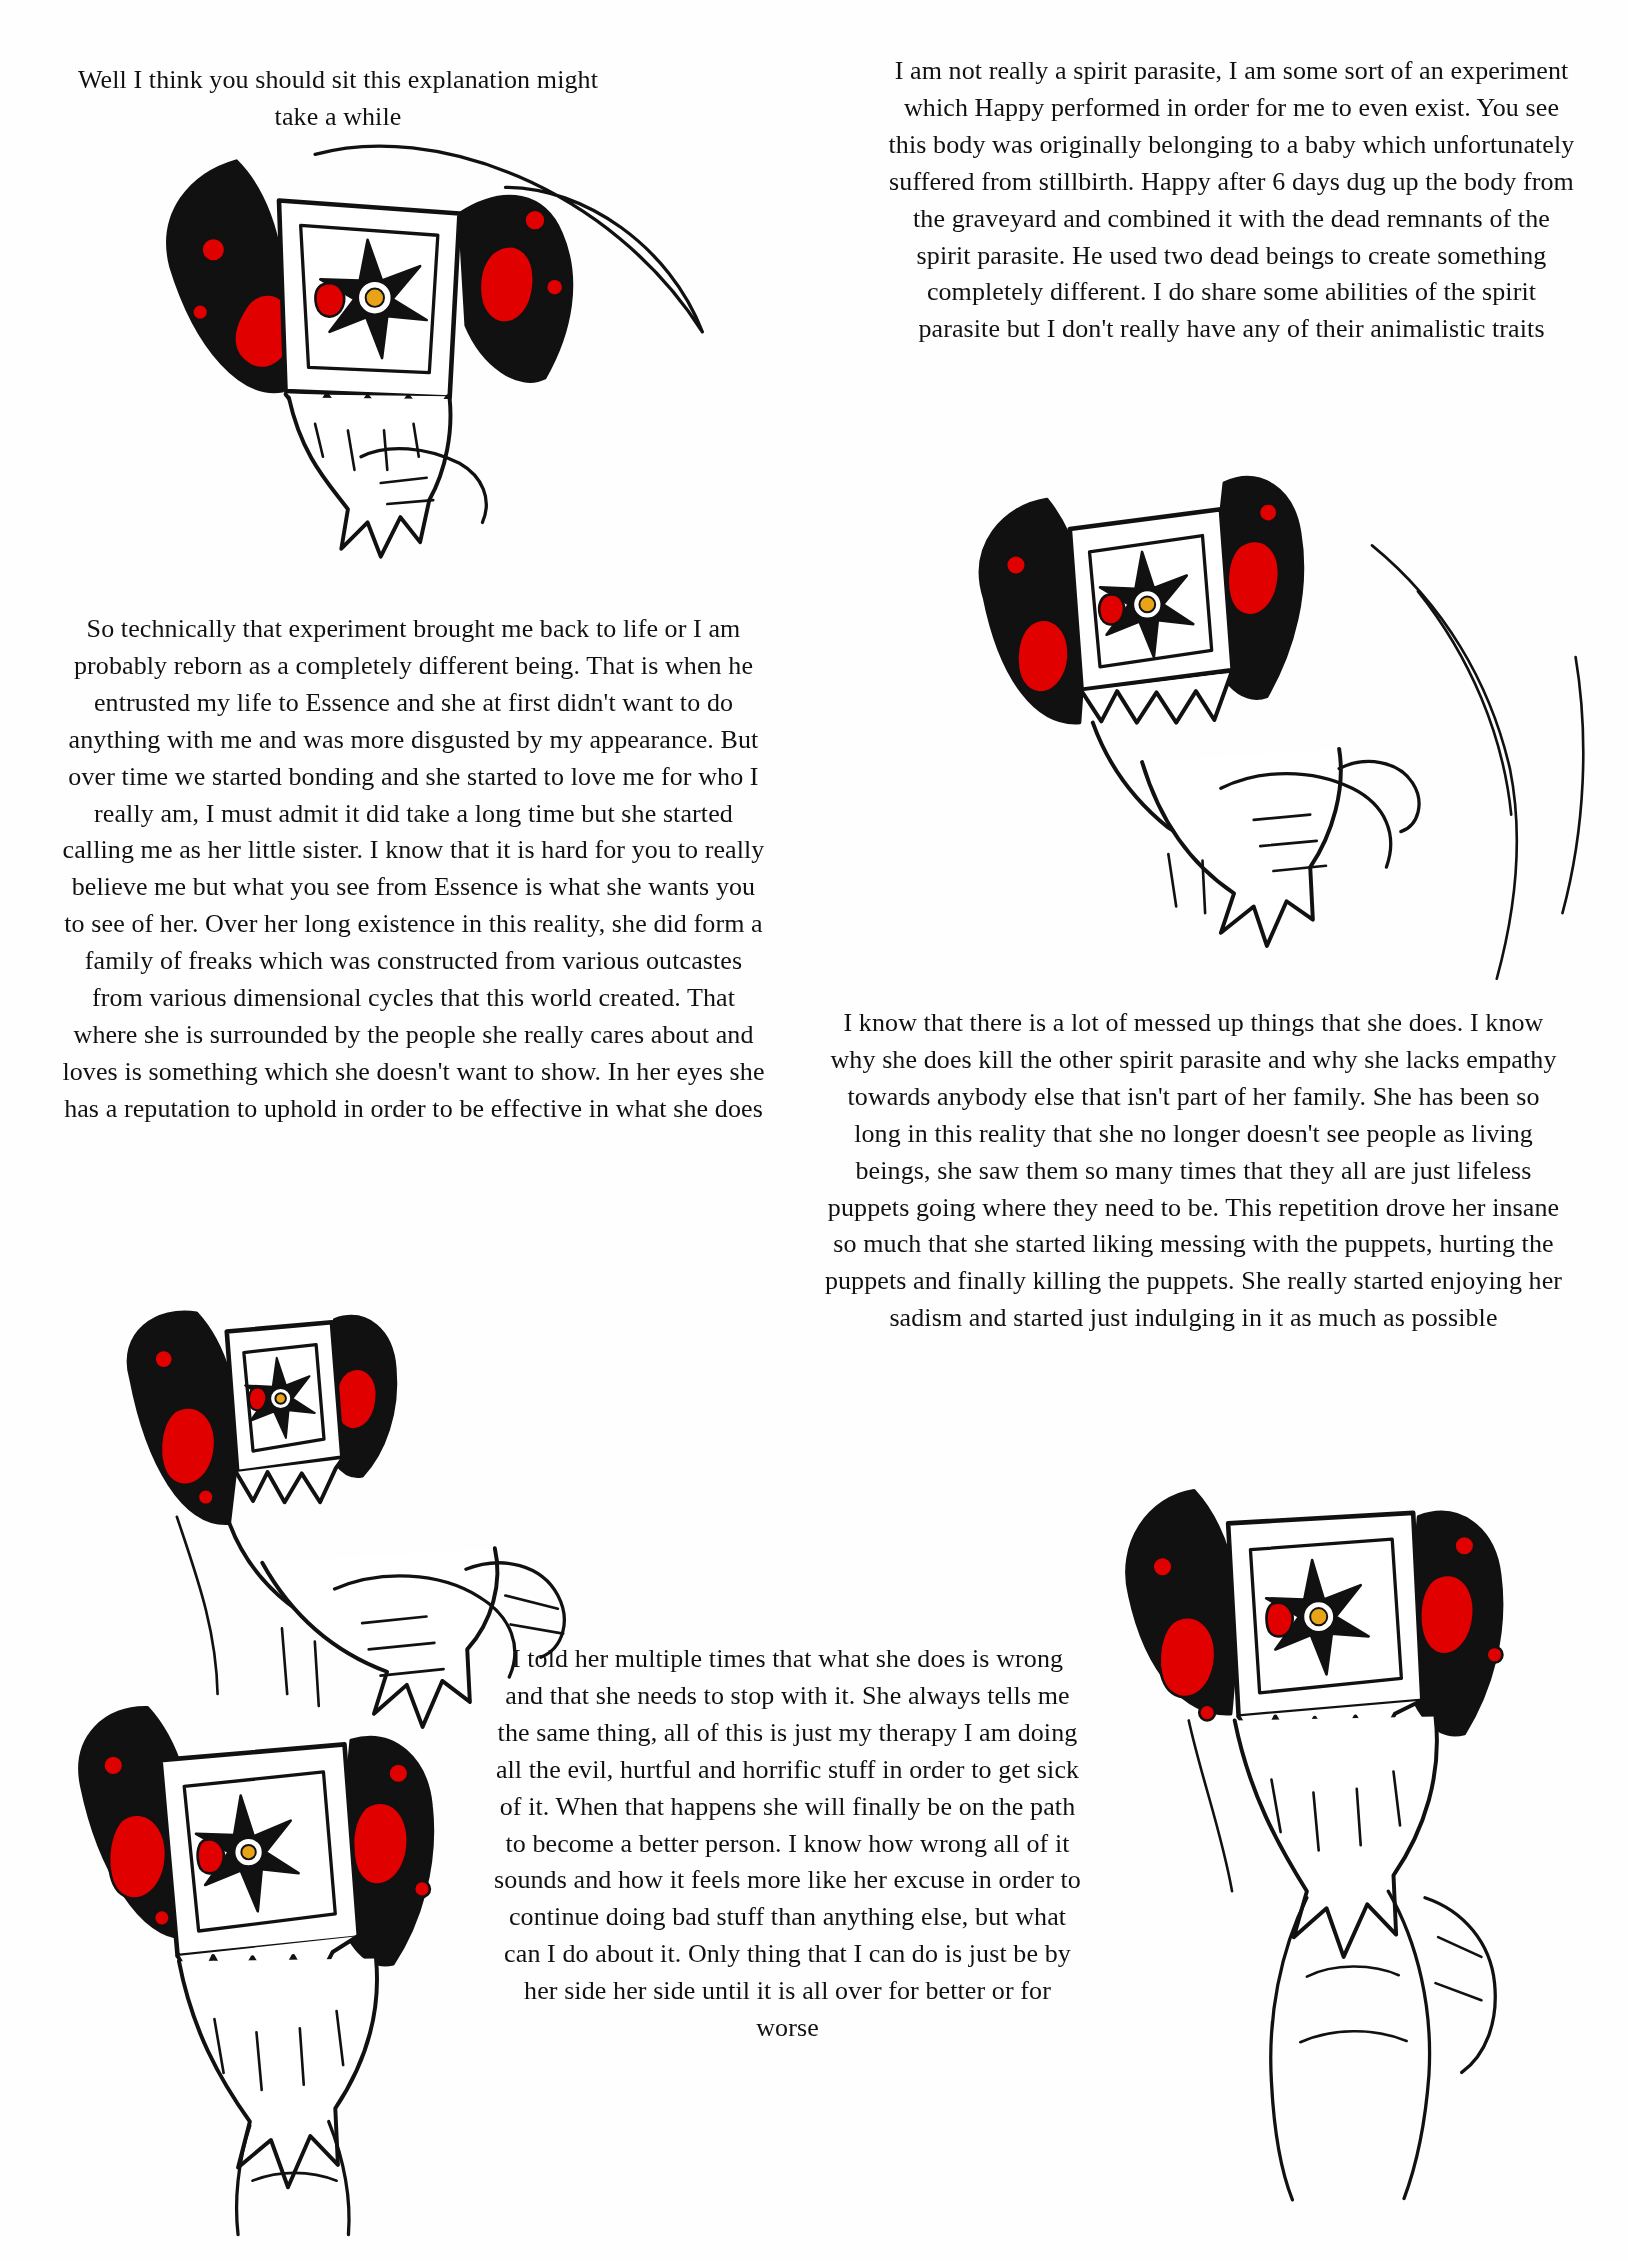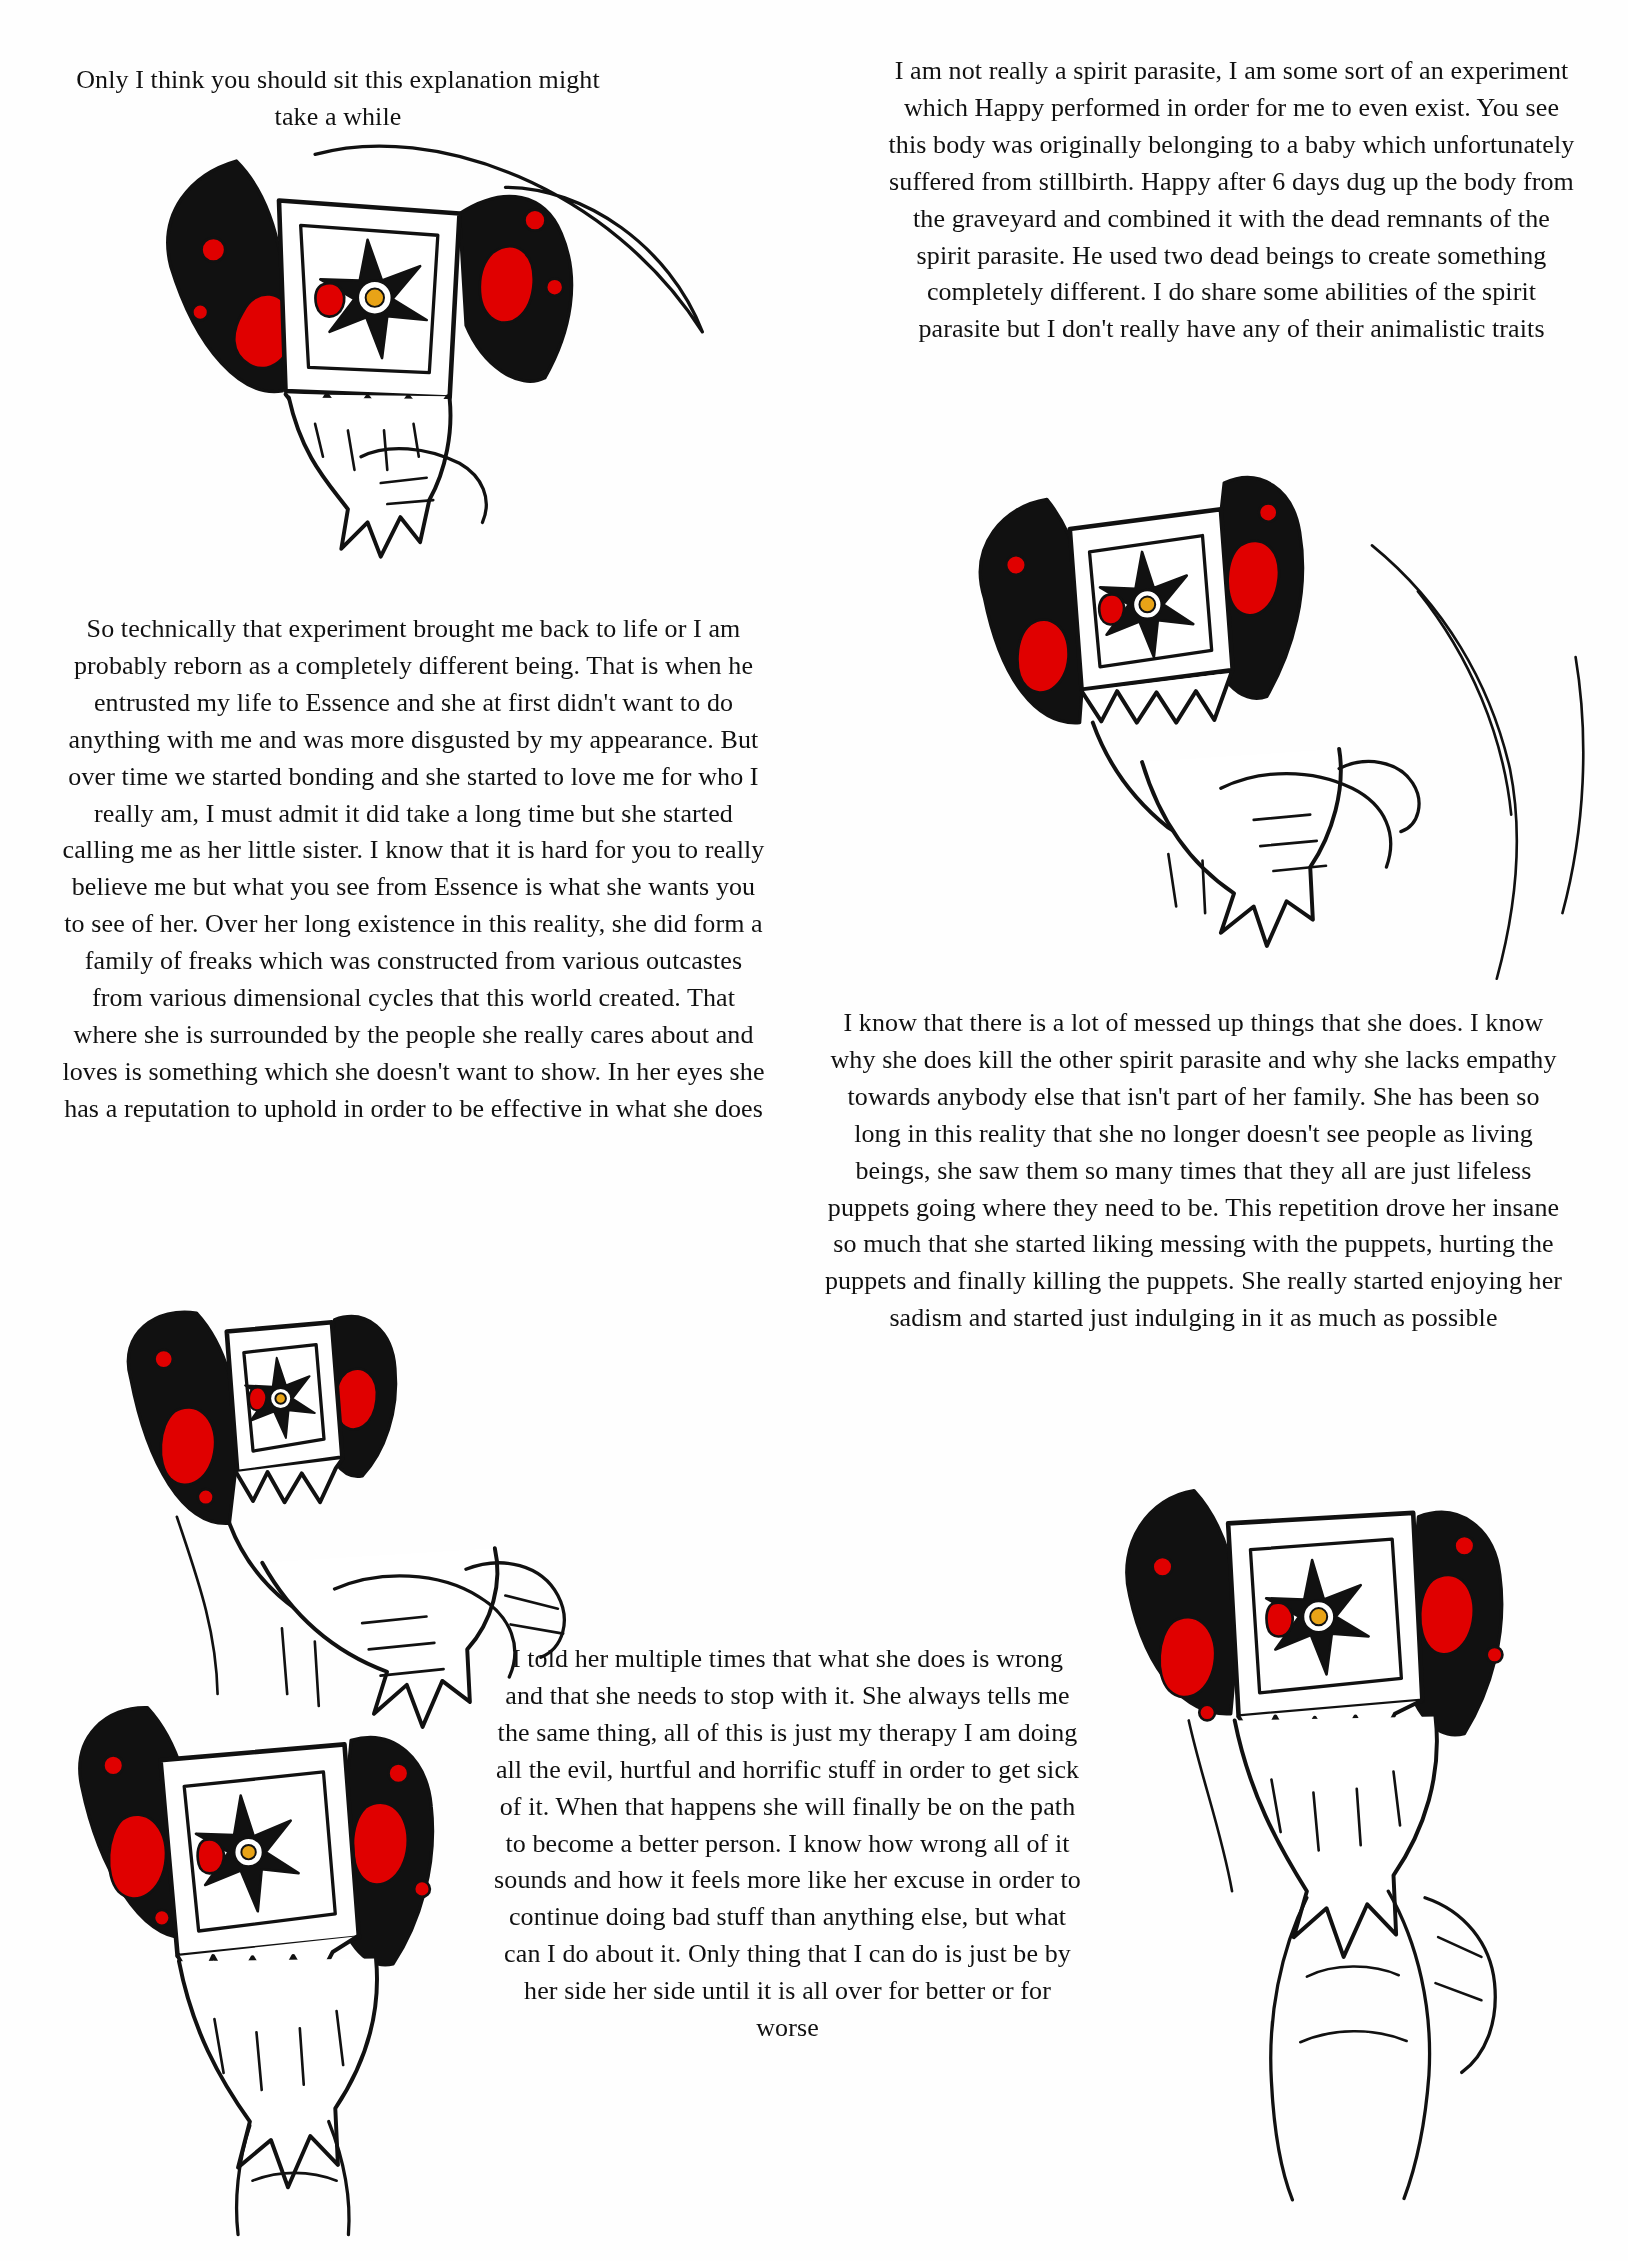--- a/index.html
+++ b/index.html
@@ -42,21 +42,21 @@
   #t-origin  { left: 873px; top: 53px;  width: 689px; margin-left: 14px; }
   #t-essence { left: 62px;  top: 611px; width: 703px; }
   #t-sadism  { left: 824px; top: 1005px; width: 739px; }
   #t-therapy { left: 492px; top: 1641px; width: 591px; }
 </style>
 </head>
 <body>
 
 <div class="page">
 
-  <div class="text-block" id="t-intro">Only I think you should sit this explanation might take a while</div>
+  <div class="text-block" id="t-intro">Well I think you should sit this explanation might take a while</div>
   <div class="text-block" id="t-origin">I am not really a spirit parasite, I am some sort of an experiment which Happy performed in order for me to even exist. You see this body was originally belonging to a baby which unfortunately suffered from stillbirth. Happy after 6 days dug up the body from the graveyard and combined it with the dead remnants of the spirit parasite. He used two dead beings to create something completely different. I do share some abilities of the spirit parasite but I don't really have any of their animalistic traits</div>
   <div class="text-block" id="t-essence">So technically that experiment brought me back to life or I am probably reborn as a completely different being. That is when he entrusted my life to Essence and she at first didn't want to do anything with me and was more disgusted by my appearance. But over time we started bonding and she started to love me for who I really am, I must admit it did take a long time but she started calling me as her little sister. I know that it is hard for you to really believe me but what you see from Essence is what she wants you to see of her. Over her long existence in this reality, she did form a family of freaks which was constructed from various outcastes from various dimensional cycles that this world created. That where she is surrounded by the people she really cares about and loves is something which she doesn't want to show. In her eyes she has a reputation to uphold in order to be effective in what she does</div>
   <div class="text-block" id="t-sadism">I know that there is a lot of messed up things that she does. I know why she does kill the other spirit parasite and why she lacks empathy towards anybody else that isn't part of her family. She has been so long in this reality that she no longer doesn't see people as living beings, she saw them so many times that they all are just lifeless puppets going where they need to be. This repetition drove her insane so much that she started liking messing with the puppets, hurting the puppets and finally killing the puppets. She really started enjoying her sadism and started just indulging in it as much as possible</div>
   <div class="text-block" id="t-therapy">I told her multiple times that what she does is wrong and that she needs to stop with it. She always tells me the same thing, all of this is just my therapy I am doing all the evil, hurtful and horrific stuff in order to get sick of it. When that happens she will finally be on the path to become a better person. I know how wrong all of it sounds and how it feels more like her excuse in order to continue doing bad stuff than anything else, but what can I do about it. Only thing that I can do is just be by her side her side until it is all over for better or for worse</div>
 
   <div class="art" style="left:151px; top:115px; width:722px; height:460px;">
     <svg viewBox="0 0 1100 700" preserveAspectRatio="none" aria-hidden="true">
       <g stroke="#111" stroke-width="5" fill="none" stroke-linejoin="round" stroke-linecap="round">
 
         <path d="M250 60 C430 10 700 110 840 330 C790 200 660 110 540 110"></path>

